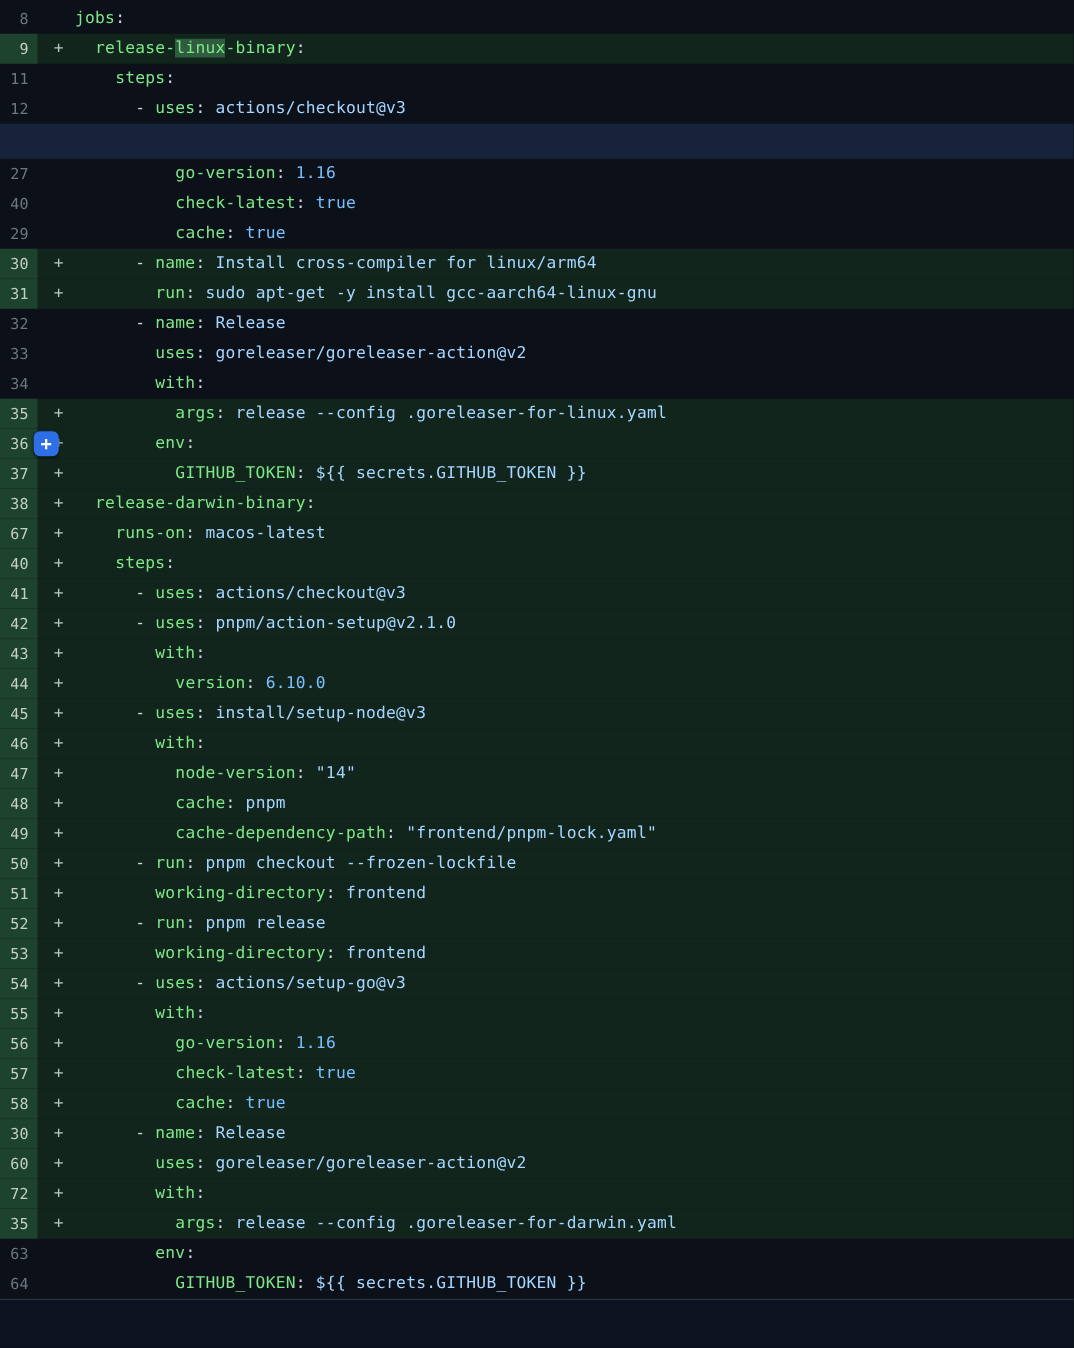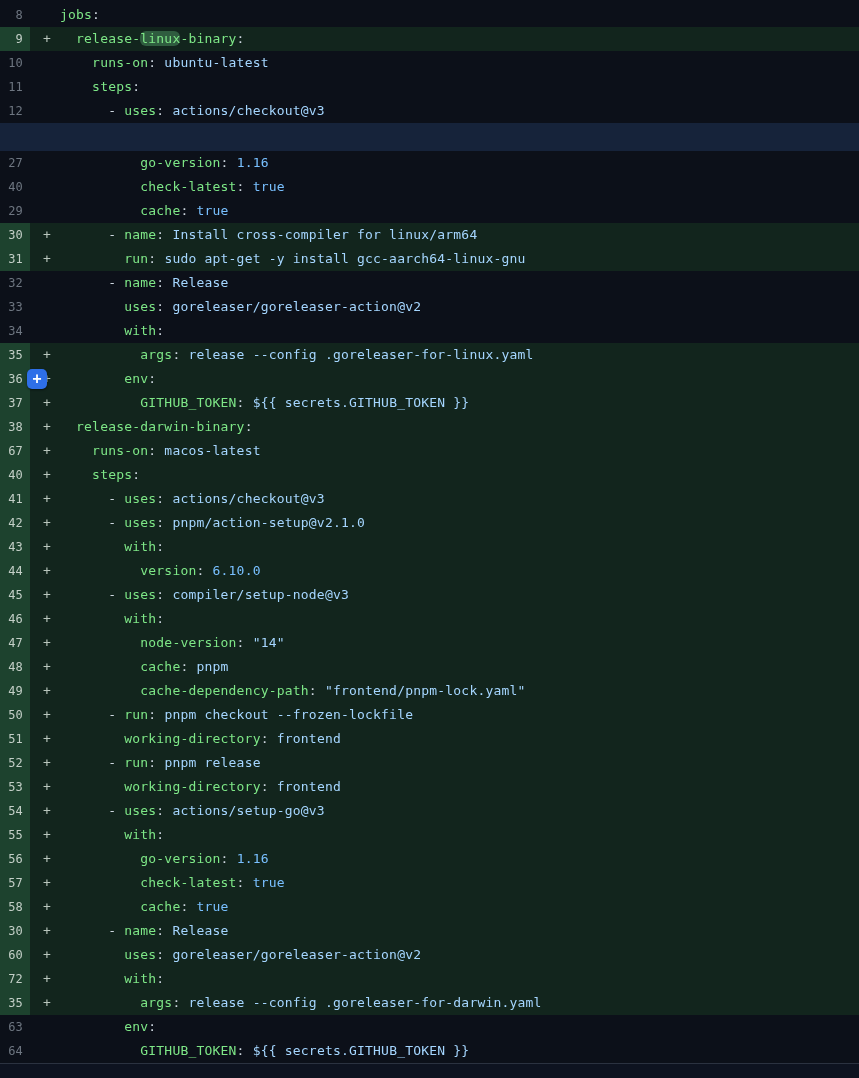--- a/index.html
+++ b/index.html
@@ -24,39 +24,38 @@
   .add .num{background:var(--added-gutter-bg);color:var(--line-number-added);}
   .marker{
     width:30px;flex:0 0 30px;padding-left:13px;box-sizing:border-box;
     color:var(--marker);user-select:none;
   }
   .code{flex:1;}
   .k{color:var(--key-green);}
   .p{color:var(--punctuation);}
   .s{color:var(--string-blue);}
   .b{color:var(--literal-blue);}
-  .kh{color:var(--key-green);background:var(--match-highlight-bg);border-radius:6px;}
+  .kh{color:var(--key-green);background:var(--match-highlight-bg);border-radius:0;}
   .expander{height:28px;background:var(--hunk-expander-bg);cursor:pointer;}
   .plus-btn{
     position:absolute;left:27px;top:2px;width:20px;height:20px;
     border-radius:5px;background:var(--comment-button-bg);color:#ffffff;
     border:none;padding:0;font-size:15px;line-height:19px;text-align:center;
     font-family:inherit;font-weight:bold;cursor:pointer;
     box-shadow:0 1px 2px rgba(0,0,0,.5);z-index:2;
   }
   .footer{border-top:1px solid var(--bottom-border);background:var(--footer-bg);flex:1;}
 </style>
 </head>
 <body>
 
 <div class="diff">
   <div class="code-area">
       <div class="row ctx"><span class="num">8</span><span class="marker"></span><span class="code"><span class="k">jobs</span><span class="p">:</span></span></div>
       <div class="row add"><span class="num">9</span><span class="marker">+</span><span class="code"><span class="p">  </span><span class="k">release-</span><span class="kh">linux</span><span class="k">-binary</span><span class="p">:</span></span></div>
-      <div class="row ctx"><span class="num">10</span><span class="marker"></span><span class="code"><span class="p">    </span><span class="k">runs-on</span><span class="p">: </span><span class="s">ubuntu-latest</span></span></div>
       <div class="row ctx"><span class="num">11</span><span class="marker"></span><span class="code"><span class="p">    </span><span class="k">steps</span><span class="p">:</span></span></div>
       <div class="row ctx"><span class="num">12</span><span class="marker"></span><span class="code"><span class="p">      - </span><span class="k">uses</span><span class="p">: </span><span class="s">actions/checkout@v3</span></span></div>
       <div class="expander"></div>
       <div class="row ctx"><span class="num">27</span><span class="marker"></span><span class="code"><span class="p">          </span><span class="k">go-version</span><span class="p">: </span><span class="b">1.16</span></span></div>
       <div class="row ctx"><span class="num">40</span><span class="marker"></span><span class="code"><span class="p">          </span><span class="k">check-latest</span><span class="p">: </span><span class="b">true</span></span></div>
       <div class="row ctx"><span class="num">29</span><span class="marker"></span><span class="code"><span class="p">          </span><span class="k">cache</span><span class="p">: </span><span class="b">true</span></span></div>
       <div class="row add"><span class="num">30</span><span class="marker">+</span><span class="code"><span class="p">      - </span><span class="k">name</span><span class="p">: </span><span class="s">Install cross-compiler for linux/arm64</span></span></div>
       <div class="row add"><span class="num">31</span><span class="marker">+</span><span class="code"><span class="p">        </span><span class="k">run</span><span class="p">: </span><span class="s">sudo apt-get -y install gcc-aarch64-linux-gnu</span></span></div>
       <div class="row ctx"><span class="num">32</span><span class="marker"></span><span class="code"><span class="p">      - </span><span class="k">name</span><span class="p">: </span><span class="s">Release</span></span></div>
       <div class="row ctx"><span class="num">33</span><span class="marker"></span><span class="code"><span class="p">        </span><span class="k">uses</span><span class="p">: </span><span class="s">goreleaser/goreleaser-action@v2</span></span></div>
@@ -64,21 +63,21 @@
       <div class="row add"><span class="num">35</span><span class="marker">+</span><span class="code"><span class="p">          </span><span class="k">args</span><span class="p">: </span><span class="s">release --config .goreleaser-for-linux.yaml</span></span></div>
       <div class="row add"><span class="num">36</span><span class="marker">+</span><span class="code"><span class="p">        </span><span class="k">env</span><span class="p">:</span></span><button class="plus-btn">+</button></div>
       <div class="row add"><span class="num">37</span><span class="marker">+</span><span class="code"><span class="p">          </span><span class="k">GITHUB_TOKEN</span><span class="p">: </span><span class="s">${{ secrets.GITHUB_TOKEN }}</span></span></div>
       <div class="row add"><span class="num">38</span><span class="marker">+</span><span class="code"><span class="p">  </span><span class="k">release-darwin-binary</span><span class="p">:</span></span></div>
       <div class="row add"><span class="num">67</span><span class="marker">+</span><span class="code"><span class="p">    </span><span class="k">runs-on</span><span class="p">: </span><span class="s">macos-latest</span></span></div>
       <div class="row add"><span class="num">40</span><span class="marker">+</span><span class="code"><span class="p">    </span><span class="k">steps</span><span class="p">:</span></span></div>
       <div class="row add"><span class="num">41</span><span class="marker">+</span><span class="code"><span class="p">      - </span><span class="k">uses</span><span class="p">: </span><span class="s">actions/checkout@v3</span></span></div>
       <div class="row add"><span class="num">42</span><span class="marker">+</span><span class="code"><span class="p">      - </span><span class="k">uses</span><span class="p">: </span><span class="s">pnpm/action-setup@v2.1.0</span></span></div>
       <div class="row add"><span class="num">43</span><span class="marker">+</span><span class="code"><span class="p">        </span><span class="k">with</span><span class="p">:</span></span></div>
       <div class="row add"><span class="num">44</span><span class="marker">+</span><span class="code"><span class="p">          </span><span class="k">version</span><span class="p">: </span><span class="b">6.10.0</span></span></div>
-      <div class="row add"><span class="num">45</span><span class="marker">+</span><span class="code"><span class="p">      - </span><span class="k">uses</span><span class="p">: </span><span class="s">compiler/setup-node@v3</span></span></div>
+      <div class="row add"><span class="num">45</span><span class="marker">+</span><span class="code"><span class="p">      - </span><span class="k">uses</span><span class="p">: </span><span class="s">install/setup-node@v3</span></span></div>
       <div class="row add"><span class="num">46</span><span class="marker">+</span><span class="code"><span class="p">        </span><span class="k">with</span><span class="p">:</span></span></div>
       <div class="row add"><span class="num">47</span><span class="marker">+</span><span class="code"><span class="p">          </span><span class="k">node-version</span><span class="p">: </span><span class="s">"14"</span></span></div>
       <div class="row add"><span class="num">48</span><span class="marker">+</span><span class="code"><span class="p">          </span><span class="k">cache</span><span class="p">: </span><span class="s">pnpm</span></span></div>
       <div class="row add"><span class="num">49</span><span class="marker">+</span><span class="code"><span class="p">          </span><span class="k">cache-dependency-path</span><span class="p">: </span><span class="s">"frontend/pnpm-lock.yaml"</span></span></div>
       <div class="row add"><span class="num">50</span><span class="marker">+</span><span class="code"><span class="p">      - </span><span class="k">run</span><span class="p">: </span><span class="s">pnpm checkout --frozen-lockfile</span></span></div>
       <div class="row add"><span class="num">51</span><span class="marker">+</span><span class="code"><span class="p">        </span><span class="k">working-directory</span><span class="p">: </span><span class="s">frontend</span></span></div>
       <div class="row add"><span class="num">52</span><span class="marker">+</span><span class="code"><span class="p">      - </span><span class="k">run</span><span class="p">: </span><span class="s">pnpm release</span></span></div>
       <div class="row add"><span class="num">53</span><span class="marker">+</span><span class="code"><span class="p">        </span><span class="k">working-directory</span><span class="p">: </span><span class="s">frontend</span></span></div>
       <div class="row add"><span class="num">54</span><span class="marker">+</span><span class="code"><span class="p">      - </span><span class="k">uses</span><span class="p">: </span><span class="s">actions/setup-go@v3</span></span></div>
       <div class="row add"><span class="num">55</span><span class="marker">+</span><span class="code"><span class="p">        </span><span class="k">with</span><span class="p">:</span></span></div>

